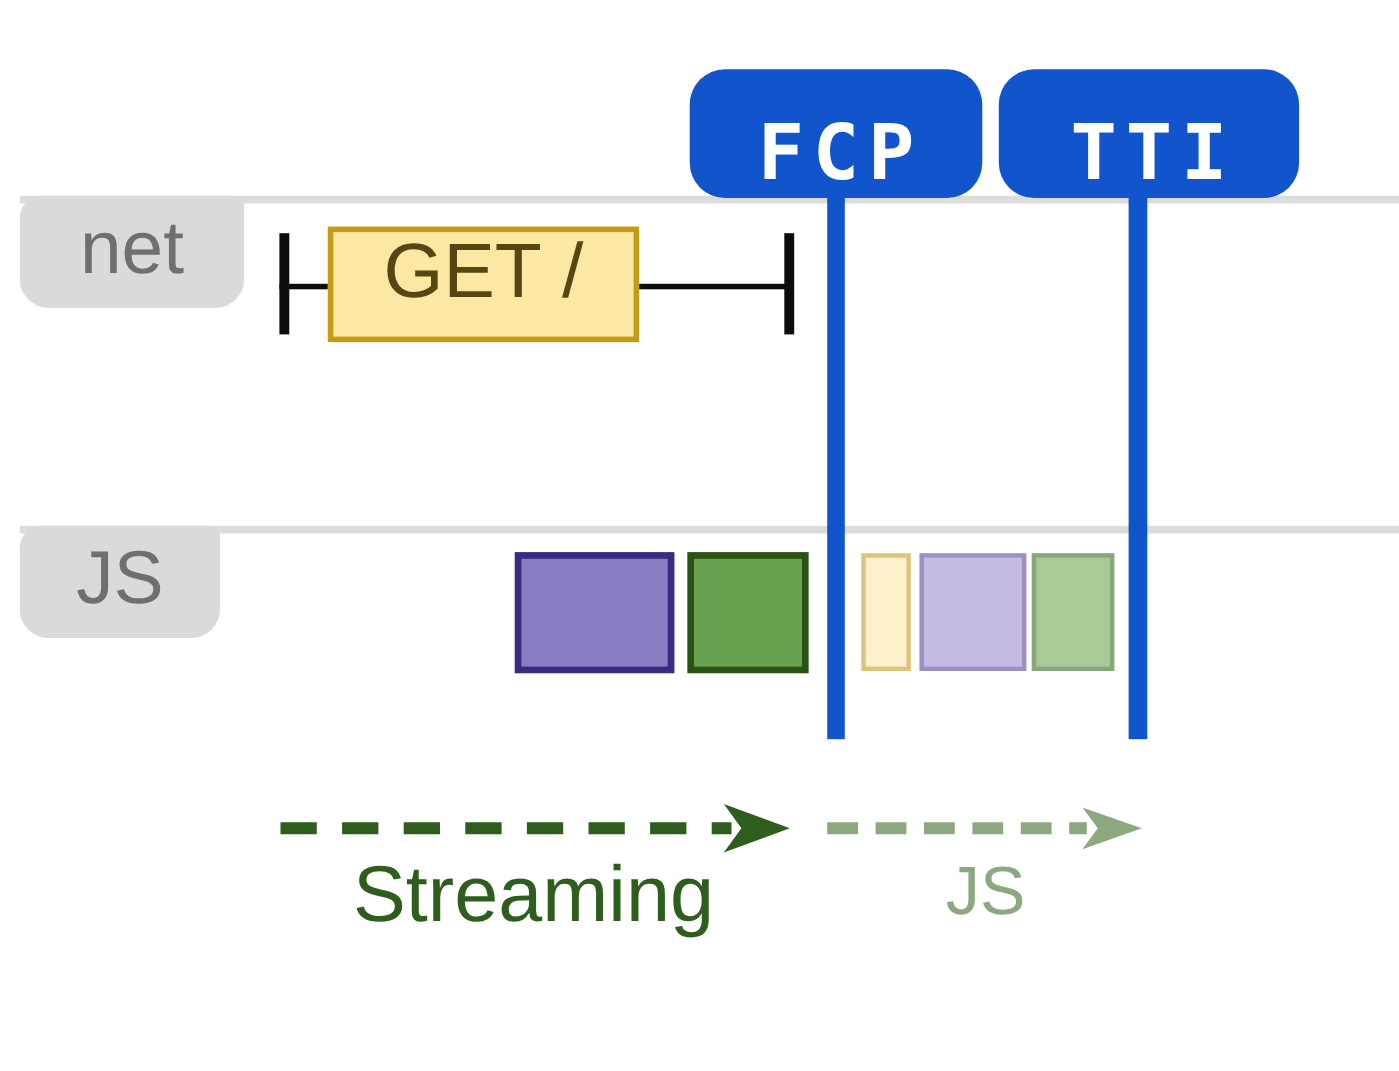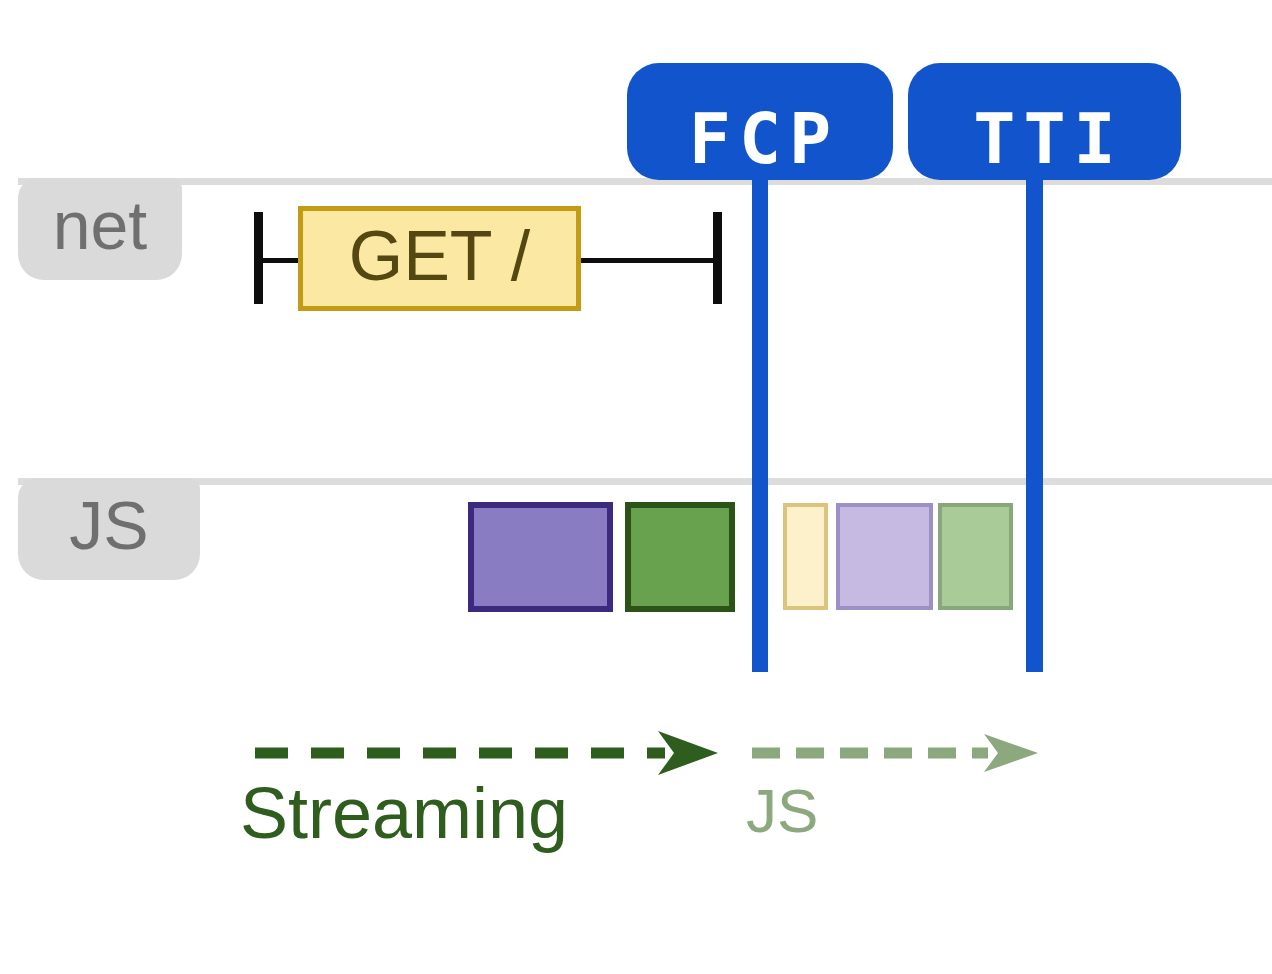--- a/index.html
+++ b/index.html
@@ -59,21 +59,21 @@
     position: absolute;
     left: 18px;
     height: 102px;
     background: #DADADA;
     border-radius: 20px 10px 26px 26px;
     display: flex;
     align-items: center;
     justify-content: center;
     z-index: 2;
   }
-  .tab-net { top: 178px; width: 164px; }
+  .tab-net { top: 178px; width: 204px; }
   .tab-js  { top: 478px; width: 182px; }
   .lane-tab span {
     color: #6F6F6F;
     font-size: 68px;
     line-height: 1;
     padding-bottom: 8px;
   }
   
   .tick {
     position: absolute;
@@ -96,21 +96,21 @@
   .whisker-trail { left: 578px; width: 140px; }
   .request-box {
     position: absolute;
     left: 298px;
     top: 206px;
     width: 283px;
     height: 105px;
     background: #FBE8A3;
     border: 5px solid #C49B14;
     display: flex;
-    align-items: center;
+    align-items: flex-start;
     justify-content: center;
     z-index: 4;
   }
   .request-box span {
     color: #554712;
     font-size: 70px;
     line-height: 1;
     padding-bottom: 6px;
   }
   
@@ -124,21 +124,21 @@
   .t1 { left: 625px; width: 110px; }
   .t2 { left: 783px; width: 45px;  }
   .t3 { left: 836px; width: 97px;  }
   .t4 { left: 938px; width: 75px;  }
   
   .arrow-svg { position: absolute; z-index: 4; }
   .arrow-streaming { left: 250px; top: 730px; }
   .arrow-js { left: 746px; top: 732px; }
   .annotation {
     position: absolute;
-    text-align: left;
+    text-align: center;
     z-index: 4;
   }
   .annotation-streaming {
     left: 240px; top: 774px; width: 490px;
     color: #2F5D1D;
     font-size: 72px;
     line-height: 1.1;
   }
   .annotation-js {
     left: 746px; top: 780px; width: 300px;

